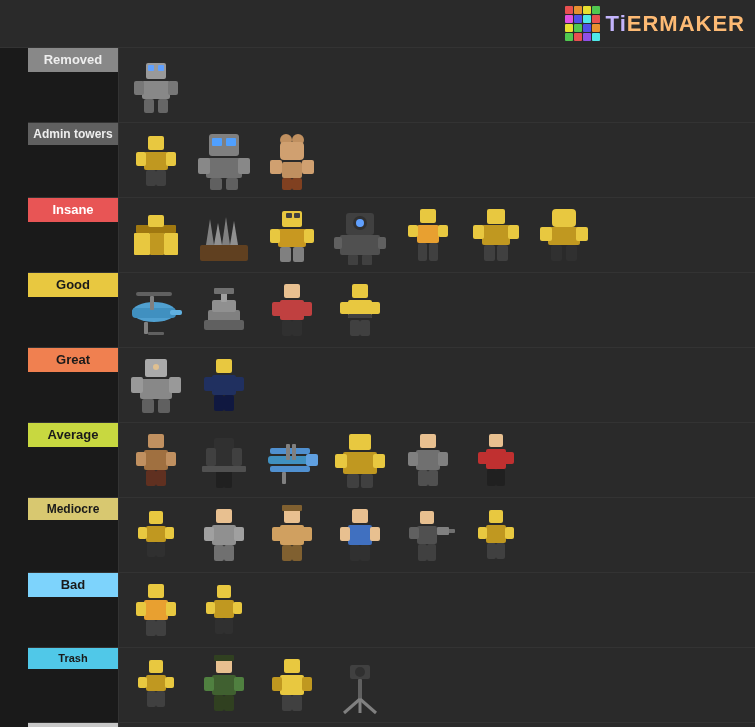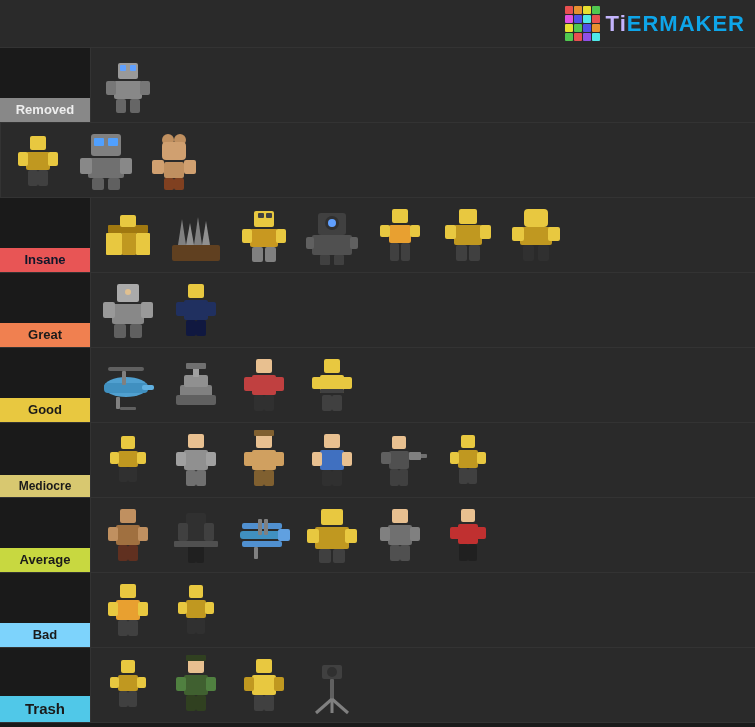--- a/index.html
+++ b/index.html
@@ -4,23 +4,24 @@
   <style>
     * { margin: 0; padding: 0; box-sizing: border-box; }
     body {
       background: #1a1a1a;
       font-family: Arial, sans-serif;
       width: 755px;
       min-height: 727px;
     }
     .tier-row {
       display: flex;
-      align-items: flex-end;
+      align-items: flex-start;
       border-bottom: 1px solid #333;
       min-height: 66px;
+      margin-left: 28px;
     }
     .tier-label {
       width: 90px;
       min-width: 90px;
       display: flex;
       align-items: center;
       justify-content: center;
       text-align: center;
       font-weight: bold;
       font-size: 14px;
@@ -105,21 +106,21 @@
       <div class="logo-cell" style="background:#e8e030"></div>
       <div class="logo-cell" style="background:#50c850"></div>
       <div class="logo-cell" style="background:#5050e8"></div>
       <div class="logo-cell" style="background:#e89030"></div>
       <div class="logo-cell" style="background:#50c850"></div>
       <div class="logo-cell" style="background:#e85050"></div>
       <div class="logo-cell" style="background:#9050e8"></div>
       <div class="logo-cell" style="background:#50e8e8"></div>
     </div>
     <span class="logo-text">
-      <span style="color:#c4b5fd">Ti</span><span style="color:#0ea5e9">ERMAKER</span>
+      <span style="color:#c4b5fd">Ti</span><span style="color:#fdba74">ERMAKER</span>
     </span>
   </div>
 </div>
 
 <div id="tier-list">
 
   <div class="tier-row">
     <div class="tier-label removed-bg" style="background:#888;color:#eee;font-size:13px;">Removed</div>
     <div class="tier-content">
       <div class="tier-item">
@@ -132,20 +133,21 @@
           <rect x="8" y="26" width="10" height="14" rx="2" fill="#777"></rect>
           <rect x="42" y="26" width="10" height="14" rx="2" fill="#777"></rect>
           <rect x="18" y="44" width="10" height="14" rx="2" fill="#666"></rect>
           <rect x="32" y="44" width="10" height="14" rx="2" fill="#666"></rect>
         </svg>
       </div>
     </div>
   </div>
 
   <div class="tier-row">
+    <div class="tier-label" style="background:#606060;color:#eee;font-size:12px;">Admin towers</div>
     <div class="tier-content">
       <div class="tier-item">
         <svg class="char-svg" viewBox="0 0 60 60">
           <rect x="22" y="6" width="16" height="14" rx="2" fill="#e8c840"></rect>
           <rect x="18" y="22" width="24" height="18" rx="2" fill="#c09820"></rect>
           <rect x="10" y="22" width="10" height="14" rx="2" fill="#e8c840"></rect>
           <rect x="40" y="22" width="10" height="14" rx="2" fill="#e8c840"></rect>
           <rect x="20" y="40" width="10" height="16" rx="2" fill="#404040"></rect>
           <rect x="30" y="40" width="10" height="16" rx="2" fill="#404040"></rect>
         </svg>
@@ -172,21 +174,21 @@
           <rect x="8" y="30" width="12" height="14" rx="2" fill="#d0a070"></rect>
           <rect x="40" y="30" width="12" height="14" rx="2" fill="#d0a070"></rect>
           <rect x="20" y="48" width="10" height="12" rx="2" fill="#804020"></rect>
           <rect x="30" y="48" width="10" height="12" rx="2" fill="#804020"></rect>
         </svg>
       </div>
     </div>
   </div>
 
   <div class="tier-row">
-    <div class="tier-label" style="background:#e85555;color:#0f172a;font-size:13px;">Insane</div>
+    <div class="tier-label" style="background:#e85555;color:#ffffff;font-size:13px;">Insane</div>
     <div class="tier-content">
 
       <div class="tier-item">
         <svg class="char-svg" viewBox="0 0 60 60">
           <rect x="8" y="28" width="16" height="22" rx="1" fill="#e8c840"></rect>
           <rect x="24" y="20" width="14" height="30" rx="1" fill="#c09820"></rect>
           <rect x="38" y="28" width="14" height="22" rx="1" fill="#e8c840"></rect>
           <rect x="10" y="20" width="40" height="8" rx="1" fill="#a07810"></rect>
           <rect x="22" y="10" width="16" height="12" rx="2" fill="#e8c840"></rect>
         </svg>
@@ -257,20 +259,71 @@
           <rect x="6" y="22" width="12" height="14" rx="2" fill="#e8c840"></rect>
           <rect x="42" y="22" width="12" height="14" rx="2" fill="#e8c840"></rect>
           <rect x="17" y="40" width="11" height="16" rx="2" fill="#303030"></rect>
           <rect x="32" y="40" width="11" height="16" rx="2" fill="#303030"></rect>
         </svg>
       </div>
     </div>
   </div>
 
   <div class="tier-row">
+    <div class="tier-label" style="background:#e8c840;color:#1a1a1a;font-size:13px;">Good</div>
+    <div class="tier-content">
+
+      <div class="tier-item">
+        <svg class="char-svg" viewBox="0 0 60 60">
+          <ellipse cx="28" cy="32" rx="22" ry="10" fill="#50a0d0"></ellipse>
+          <rect x="6" y="28" width="44" height="10" rx="4" fill="#4090c0"></rect>
+          <rect x="44" y="30" width="12" height="5" rx="2" fill="#60b0e0"></rect>
+          <rect x="24" y="16" width="4" height="14" rx="1" fill="#808080"></rect>
+          <rect x="10" y="12" width="36" height="4" rx="2" fill="#606060"></rect>
+          <rect x="18" y="42" width="4" height="12" rx="1" fill="#808080"></rect>
+          <rect x="22" y="52" width="16" height="3" rx="1" fill="#606060"></rect>
+        </svg>
+      </div>
+
+      <div class="tier-item">
+        <svg class="char-svg" viewBox="0 0 60 60">
+          <rect x="14" y="30" width="32" height="20" rx="2" fill="#808080"></rect>
+          <rect x="18" y="20" width="24" height="12" rx="2" fill="#909090"></rect>
+          <rect x="10" y="40" width="40" height="10" rx="2" fill="#606060"></rect>
+          <rect x="27" y="12" width="6" height="10" rx="1" fill="#a0a0a0"></rect>
+          <rect x="20" y="8" width="20" height="6" rx="1" fill="#707070"></rect>
+        </svg>
+      </div>
+
+      <div class="tier-item">
+        <svg class="char-svg" viewBox="0 0 60 60">
+          <rect x="22" y="4" width="16" height="14" rx="2" fill="#e8c090"></rect>
+          <rect x="18" y="20" width="24" height="20" rx="2" fill="#c04040"></rect>
+          <rect x="10" y="22" width="10" height="14" rx="2" fill="#c04040"></rect>
+          <rect x="40" y="22" width="10" height="14" rx="2" fill="#c04040"></rect>
+          <rect x="20" y="40" width="10" height="16" rx="2" fill="#303030"></rect>
+          <rect x="30" y="40" width="10" height="16" rx="2" fill="#303030"></rect>
+        </svg>
+      </div>
+
+      <div class="tier-item">
+        <svg class="char-svg" viewBox="0 0 60 60">
+          <rect x="22" y="4" width="16" height="14" rx="2" fill="#e8c840"></rect>
+          <rect x="18" y="20" width="24" height="18" rx="2" fill="#e8c840"></rect>
+          <rect x="18" y="34" width="24" height="4" rx="1" fill="#404040"></rect>
+          <rect x="10" y="22" width="10" height="12" rx="2" fill="#e8c840"></rect>
+          <rect x="40" y="22" width="10" height="12" rx="2" fill="#e8c840"></rect>
+          <rect x="20" y="40" width="10" height="16" rx="2" fill="#404040"></rect>
+          <rect x="30" y="40" width="10" height="16" rx="2" fill="#404040"></rect>
+        </svg>
+      </div>
+    </div>
+  </div>
+
+  <div class="tier-row">
     <div class="tier-label" style="background:#f08050;color:#1a1a1a;font-size:13px;">Great</div>
     <div class="tier-content">
 
       <div class="tier-item">
         <svg class="char-svg" viewBox="0 0 60 60">
           <rect x="19" y="4" width="22" height="18" rx="2" fill="#aaaaaa"></rect>
           <rect x="14" y="24" width="32" height="20" rx="2" fill="#888888"></rect>
           <rect x="5" y="22" width="12" height="16" rx="2" fill="#999999"></rect>
           <rect x="43" y="22" width="12" height="16" rx="2" fill="#999999"></rect>
           <rect x="16" y="44" width="12" height="14" rx="2" fill="#606060"></rect>
@@ -286,147 +339,20 @@
           <rect x="10" y="22" width="10" height="14" rx="2" fill="#203060"></rect>
           <rect x="40" y="22" width="10" height="14" rx="2" fill="#203060"></rect>
           <rect x="20" y="40" width="10" height="16" rx="2" fill="#101840"></rect>
           <rect x="30" y="40" width="10" height="16" rx="2" fill="#101840"></rect>
         </svg>
       </div>
     </div>
   </div>
 
   <div class="tier-row">
-    <div class="tier-label" style="background:#e8c840;color:#1a1a1a;font-size:13px;">Good</div>
-    <div class="tier-content">
-
-      <div class="tier-item">
-        <svg class="char-svg" viewBox="0 0 60 60">
-          <ellipse cx="28" cy="32" rx="22" ry="10" fill="#50a0d0"></ellipse>
-          <rect x="6" y="28" width="44" height="10" rx="4" fill="#4090c0"></rect>
-          <rect x="44" y="30" width="12" height="5" rx="2" fill="#60b0e0"></rect>
-          <rect x="24" y="16" width="4" height="14" rx="1" fill="#808080"></rect>
-          <rect x="10" y="12" width="36" height="4" rx="2" fill="#606060"></rect>
-          <rect x="18" y="42" width="4" height="12" rx="1" fill="#808080"></rect>
-          <rect x="22" y="52" width="16" height="3" rx="1" fill="#606060"></rect>
-        </svg>
-      </div>
-
-      <div class="tier-item">
-        <svg class="char-svg" viewBox="0 0 60 60">
-          <rect x="14" y="30" width="32" height="20" rx="2" fill="#808080"></rect>
-          <rect x="18" y="20" width="24" height="12" rx="2" fill="#909090"></rect>
-          <rect x="10" y="40" width="40" height="10" rx="2" fill="#606060"></rect>
-          <rect x="27" y="12" width="6" height="10" rx="1" fill="#a0a0a0"></rect>
-          <rect x="20" y="8" width="20" height="6" rx="1" fill="#707070"></rect>
-        </svg>
-      </div>
-
-      <div class="tier-item">
-        <svg class="char-svg" viewBox="0 0 60 60">
-          <rect x="22" y="4" width="16" height="14" rx="2" fill="#e8c090"></rect>
-          <rect x="18" y="20" width="24" height="20" rx="2" fill="#c04040"></rect>
-          <rect x="10" y="22" width="10" height="14" rx="2" fill="#c04040"></rect>
-          <rect x="40" y="22" width="10" height="14" rx="2" fill="#c04040"></rect>
-          <rect x="20" y="40" width="10" height="16" rx="2" fill="#303030"></rect>
-          <rect x="30" y="40" width="10" height="16" rx="2" fill="#303030"></rect>
-        </svg>
-      </div>
-
-      <div class="tier-item">
-        <svg class="char-svg" viewBox="0 0 60 60">
-          <rect x="22" y="4" width="16" height="14" rx="2" fill="#e8c840"></rect>
-          <rect x="18" y="20" width="24" height="18" rx="2" fill="#e8c840"></rect>
-          <rect x="18" y="34" width="24" height="4" rx="1" fill="#404040"></rect>
-          <rect x="10" y="22" width="10" height="12" rx="2" fill="#e8c840"></rect>
-          <rect x="40" y="22" width="10" height="12" rx="2" fill="#e8c840"></rect>
-          <rect x="20" y="40" width="10" height="16" rx="2" fill="#404040"></rect>
-          <rect x="30" y="40" width="10" height="16" rx="2" fill="#404040"></rect>
-        </svg>
-      </div>
-    </div>
-  </div>
-
-  <div class="tier-row">
-    <div class="tier-label" style="background:#d8c870;color:#1a1a1a;font-size:12px;">Mediocre</div>
-    <div class="tier-content">
-
-      <div class="tier-item">
-        <svg class="char-svg" viewBox="0 0 60 60">
-          <rect x="23" y="6" width="14" height="13" rx="2" fill="#e8c840"></rect>
-          <rect x="20" y="21" width="20" height="16" rx="2" fill="#c09820"></rect>
-          <rect x="12" y="22" width="9" height="12" rx="2" fill="#e8c840"></rect>
-          <rect x="39" y="22" width="9" height="12" rx="2" fill="#e8c840"></rect>
-          <rect x="21" y="37" width="9" height="15" rx="2" fill="#303030"></rect>
-          <rect x="30" y="37" width="9" height="15" rx="2" fill="#303030"></rect>
-        </svg>
-      </div>
-
-      <div class="tier-item">
-        <svg class="char-svg" viewBox="0 0 60 60">
-          <rect x="22" y="4" width="16" height="14" rx="2" fill="#e8c090"></rect>
-          <rect x="18" y="20" width="24" height="20" rx="2" fill="#909090"></rect>
-          <rect x="10" y="22" width="10" height="14" rx="2" fill="#a0a0a0"></rect>
-          <rect x="40" y="22" width="10" height="14" rx="2" fill="#a0a0a0"></rect>
-          <rect x="20" y="40" width="10" height="16" rx="2" fill="#707070"></rect>
-          <rect x="30" y="40" width="10" height="16" rx="2" fill="#707070"></rect>
-        </svg>
-      </div>
-
-      <div class="tier-item">
-        <svg class="char-svg" viewBox="0 0 60 60">
-          <rect x="22" y="4" width="16" height="14" rx="2" fill="#e8c090"></rect>
-          <rect x="18" y="20" width="24" height="20" rx="2" fill="#d0a060"></rect>
-          <rect x="10" y="22" width="10" height="14" rx="2" fill="#d0a060"></rect>
-          <rect x="40" y="22" width="10" height="14" rx="2" fill="#d0a060"></rect>
-          <rect x="20" y="40" width="10" height="16" rx="2" fill="#806030"></rect>
-          <rect x="30" y="40" width="10" height="16" rx="2" fill="#806030"></rect>
-
-          <rect x="20" y="0" width="20" height="6" rx="1" fill="#806030"></rect>
-        </svg>
-      </div>
-
-      <div class="tier-item">
-        <svg class="char-svg" viewBox="0 0 60 60">
-          <rect x="22" y="4" width="16" height="14" rx="2" fill="#e8c090"></rect>
-          <rect x="18" y="20" width="24" height="20" rx="2" fill="#4070c0"></rect>
-          <rect x="10" y="22" width="10" height="14" rx="2" fill="#e8c090"></rect>
-          <rect x="40" y="22" width="10" height="14" rx="2" fill="#e8c090"></rect>
-          <rect x="20" y="40" width="10" height="16" rx="2" fill="#303030"></rect>
-          <rect x="30" y="40" width="10" height="16" rx="2" fill="#303030"></rect>
-        </svg>
-      </div>
-
-      <div class="tier-item">
-        <svg class="char-svg" viewBox="0 0 60 60">
-          <rect x="22" y="6" width="14" height="13" rx="2" fill="#e8c090"></rect>
-          <rect x="19" y="21" width="20" height="18" rx="2" fill="#505050"></rect>
-          <rect x="11" y="22" width="10" height="12" rx="2" fill="#606060"></rect>
-
-          <rect x="39" y="24" width="18" height="4" rx="1" fill="#707070"></rect>
-          <rect x="39" y="22" width="12" height="8" rx="1" fill="#808080"></rect>
-          <rect x="20" y="39" width="9" height="17" rx="2" fill="#404040"></rect>
-          <rect x="29" y="39" width="9" height="17" rx="2" fill="#404040"></rect>
-        </svg>
-      </div>
-
-      <div class="tier-item">
-        <svg class="char-svg" viewBox="0 0 60 60">
-          <rect x="23" y="5" width="14" height="13" rx="2" fill="#e8c840"></rect>
-          <rect x="20" y="20" width="20" height="18" rx="2" fill="#c09820"></rect>
-          <rect x="12" y="22" width="9" height="12" rx="2" fill="#e8c840"></rect>
-          <rect x="39" y="22" width="9" height="12" rx="2" fill="#e8c840"></rect>
-          <rect x="21" y="38" width="9" height="16" rx="2" fill="#404040"></rect>
-          <rect x="30" y="38" width="9" height="16" rx="2" fill="#404040"></rect>
-        </svg>
-      </div>
-    </div>
-  </div>
-
-  <div class="tier-row">
     <div class="tier-label" style="background:#c8d840;color:#1a1a1a;font-size:13px;">Average</div>
     <div class="tier-content">
 
       <div class="tier-item">
         <svg class="char-svg" viewBox="0 0 60 60">
           <rect x="22" y="4" width="16" height="14" rx="2" fill="#c09060"></rect>
           <rect x="18" y="20" width="24" height="20" rx="2" fill="#a07040"></rect>
           <rect x="10" y="22" width="10" height="14" rx="2" fill="#c09060"></rect>
           <rect x="40" y="22" width="10" height="14" rx="2" fill="#c09060"></rect>
           <rect x="20" y="40" width="10" height="16" rx="2" fill="#603020"></rect>
@@ -486,20 +412,96 @@
           <rect x="12" y="22" width="10" height="12" rx="2" fill="#c03030"></rect>
           <rect x="38" y="22" width="10" height="12" rx="2" fill="#c03030"></rect>
           <rect x="21" y="39" width="9" height="17" rx="2" fill="#202020"></rect>
           <rect x="30" y="39" width="9" height="17" rx="2" fill="#202020"></rect>
         </svg>
       </div>
     </div>
   </div>
 
   <div class="tier-row">
+    <div class="tier-label" style="background:#d8c870;color:#1a1a1a;font-size:12px;">Mediocre</div>
+    <div class="tier-content">
+
+      <div class="tier-item">
+        <svg class="char-svg" viewBox="0 0 60 60">
+          <rect x="23" y="6" width="14" height="13" rx="2" fill="#e8c840"></rect>
+          <rect x="20" y="21" width="20" height="16" rx="2" fill="#c09820"></rect>
+          <rect x="12" y="22" width="9" height="12" rx="2" fill="#e8c840"></rect>
+          <rect x="39" y="22" width="9" height="12" rx="2" fill="#e8c840"></rect>
+          <rect x="21" y="37" width="9" height="15" rx="2" fill="#303030"></rect>
+          <rect x="30" y="37" width="9" height="15" rx="2" fill="#303030"></rect>
+        </svg>
+      </div>
+
+      <div class="tier-item">
+        <svg class="char-svg" viewBox="0 0 60 60">
+          <rect x="22" y="4" width="16" height="14" rx="2" fill="#e8c090"></rect>
+          <rect x="18" y="20" width="24" height="20" rx="2" fill="#909090"></rect>
+          <rect x="10" y="22" width="10" height="14" rx="2" fill="#a0a0a0"></rect>
+          <rect x="40" y="22" width="10" height="14" rx="2" fill="#a0a0a0"></rect>
+          <rect x="20" y="40" width="10" height="16" rx="2" fill="#707070"></rect>
+          <rect x="30" y="40" width="10" height="16" rx="2" fill="#707070"></rect>
+        </svg>
+      </div>
+
+      <div class="tier-item">
+        <svg class="char-svg" viewBox="0 0 60 60">
+          <rect x="22" y="4" width="16" height="14" rx="2" fill="#e8c090"></rect>
+          <rect x="18" y="20" width="24" height="20" rx="2" fill="#d0a060"></rect>
+          <rect x="10" y="22" width="10" height="14" rx="2" fill="#d0a060"></rect>
+          <rect x="40" y="22" width="10" height="14" rx="2" fill="#d0a060"></rect>
+          <rect x="20" y="40" width="10" height="16" rx="2" fill="#806030"></rect>
+          <rect x="30" y="40" width="10" height="16" rx="2" fill="#806030"></rect>
+
+          <rect x="20" y="0" width="20" height="6" rx="1" fill="#806030"></rect>
+        </svg>
+      </div>
+
+      <div class="tier-item">
+        <svg class="char-svg" viewBox="0 0 60 60">
+          <rect x="22" y="4" width="16" height="14" rx="2" fill="#e8c090"></rect>
+          <rect x="18" y="20" width="24" height="20" rx="2" fill="#4070c0"></rect>
+          <rect x="10" y="22" width="10" height="14" rx="2" fill="#e8c090"></rect>
+          <rect x="40" y="22" width="10" height="14" rx="2" fill="#e8c090"></rect>
+          <rect x="20" y="40" width="10" height="16" rx="2" fill="#303030"></rect>
+          <rect x="30" y="40" width="10" height="16" rx="2" fill="#303030"></rect>
+        </svg>
+      </div>
+
+      <div class="tier-item">
+        <svg class="char-svg" viewBox="0 0 60 60">
+          <rect x="22" y="6" width="14" height="13" rx="2" fill="#e8c090"></rect>
+          <rect x="19" y="21" width="20" height="18" rx="2" fill="#505050"></rect>
+          <rect x="11" y="22" width="10" height="12" rx="2" fill="#606060"></rect>
+
+          <rect x="39" y="24" width="18" height="4" rx="1" fill="#707070"></rect>
+          <rect x="39" y="22" width="12" height="8" rx="1" fill="#808080"></rect>
+          <rect x="20" y="39" width="9" height="17" rx="2" fill="#404040"></rect>
+          <rect x="29" y="39" width="9" height="17" rx="2" fill="#404040"></rect>
+        </svg>
+      </div>
+
+      <div class="tier-item">
+        <svg class="char-svg" viewBox="0 0 60 60">
+          <rect x="23" y="5" width="14" height="13" rx="2" fill="#e8c840"></rect>
+          <rect x="20" y="20" width="20" height="18" rx="2" fill="#c09820"></rect>
+          <rect x="12" y="22" width="9" height="12" rx="2" fill="#e8c840"></rect>
+          <rect x="39" y="22" width="9" height="12" rx="2" fill="#e8c840"></rect>
+          <rect x="21" y="38" width="9" height="16" rx="2" fill="#404040"></rect>
+          <rect x="30" y="38" width="9" height="16" rx="2" fill="#404040"></rect>
+        </svg>
+      </div>
+    </div>
+  </div>
+
+  <div class="tier-row">
     <div class="tier-label" style="background:#7dd3fc;color:#1a1a1a;font-size:13px;">Bad</div>
     <div class="tier-content">
 
       <div class="tier-item">
         <svg class="char-svg" viewBox="0 0 60 60">
           <rect x="22" y="4" width="16" height="14" rx="2" fill="#e8c840"></rect>
           <rect x="18" y="20" width="24" height="20" rx="2" fill="#e8a030"></rect>
           <rect x="10" y="22" width="10" height="14" rx="2" fill="#e8c840"></rect>
           <rect x="40" y="22" width="10" height="14" rx="2" fill="#e8c840"></rect>
           <rect x="20" y="40" width="10" height="16" rx="2" fill="#404040"></rect>
@@ -514,21 +516,21 @@
           <rect x="12" y="22" width="9" height="12" rx="2" fill="#e8c840"></rect>
           <rect x="39" y="22" width="9" height="12" rx="2" fill="#e8c840"></rect>
           <rect x="21" y="38" width="9" height="16" rx="2" fill="#303030"></rect>
           <rect x="30" y="38" width="9" height="16" rx="2" fill="#303030"></rect>
         </svg>
       </div>
     </div>
   </div>
 
   <div class="tier-row">
-    <div class="tier-label" style="background:#50c8e8;color:#1a1a1a;font-size:15px;">Trash</div>
+    <div class="tier-label" style="background:#50c8e8;color:#1a1a1a;font-size:11px;">Trash</div>
     <div class="tier-content">
 
       <div class="tier-item">
         <svg class="char-svg" viewBox="0 0 60 60">
           <rect x="23" y="5" width="14" height="13" rx="2" fill="#e8c840"></rect>
           <rect x="20" y="20" width="20" height="16" rx="2" fill="#c09820"></rect>
           <rect x="12" y="22" width="9" height="11" rx="2" fill="#e8c840"></rect>
           <rect x="39" y="22" width="9" height="11" rx="2" fill="#e8c840"></rect>
           <rect x="21" y="36" width="9" height="16" rx="2" fill="#404040"></rect>
           <rect x="30" y="36" width="9" height="16" rx="2" fill="#404040"></rect>

